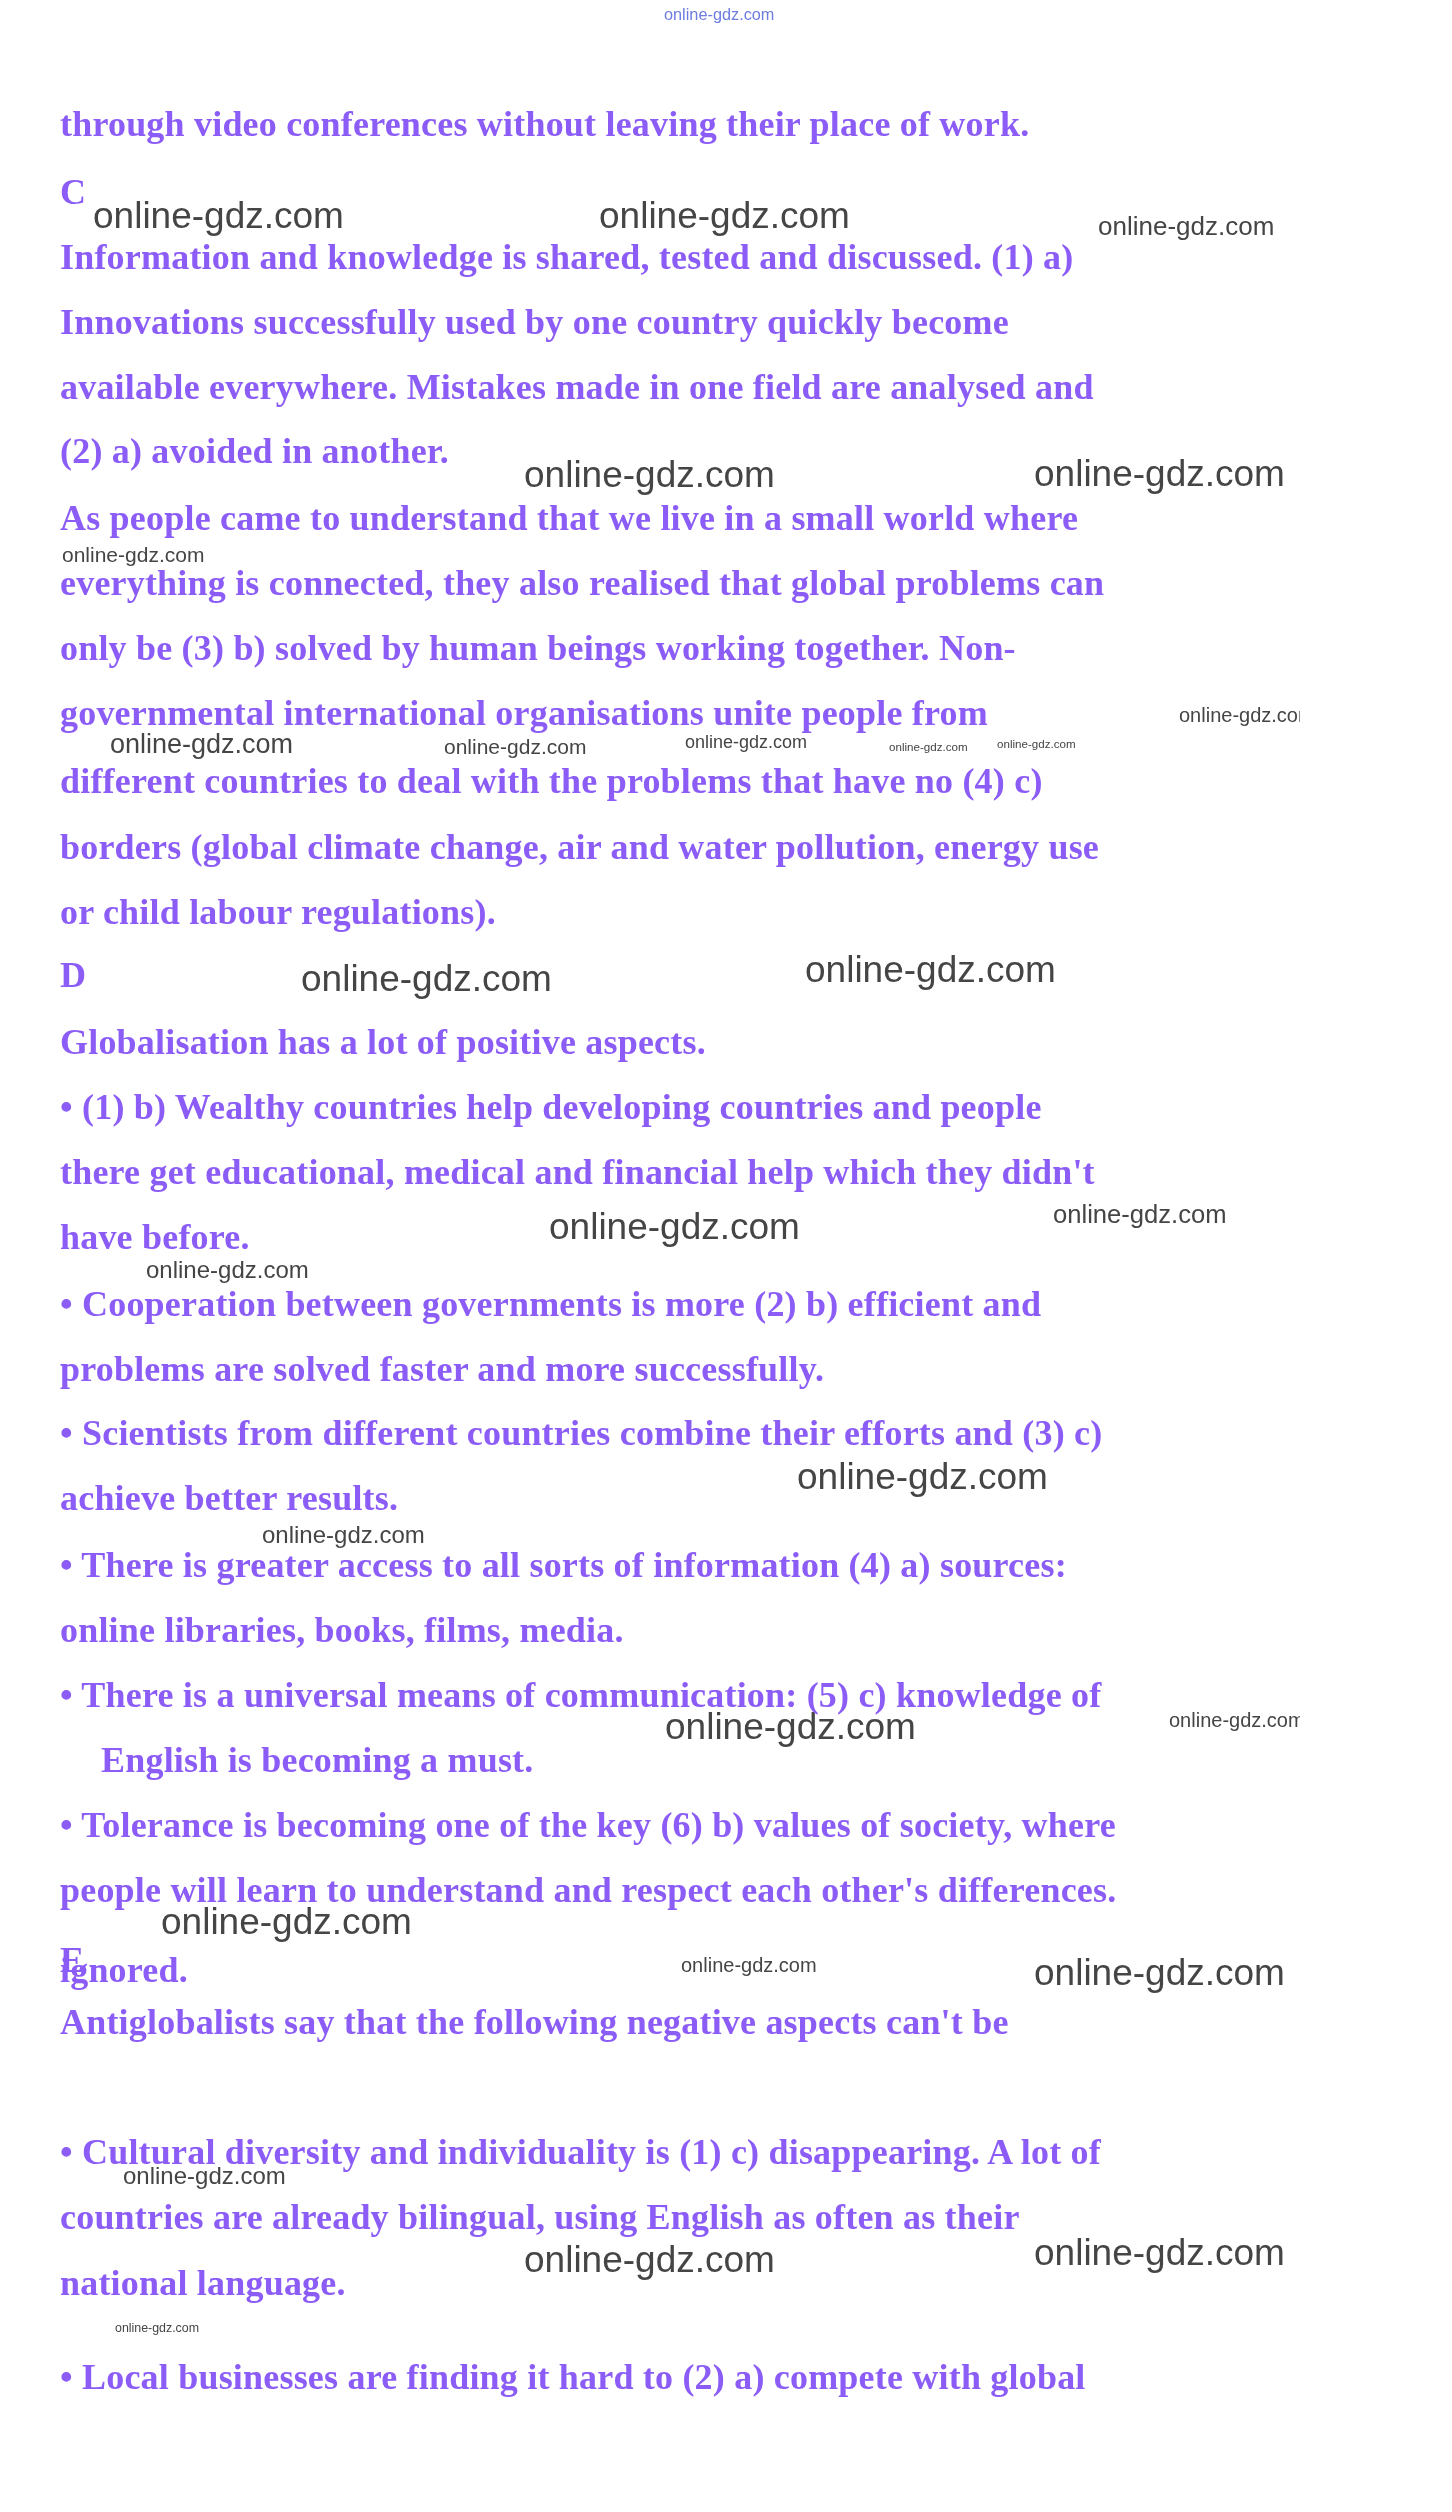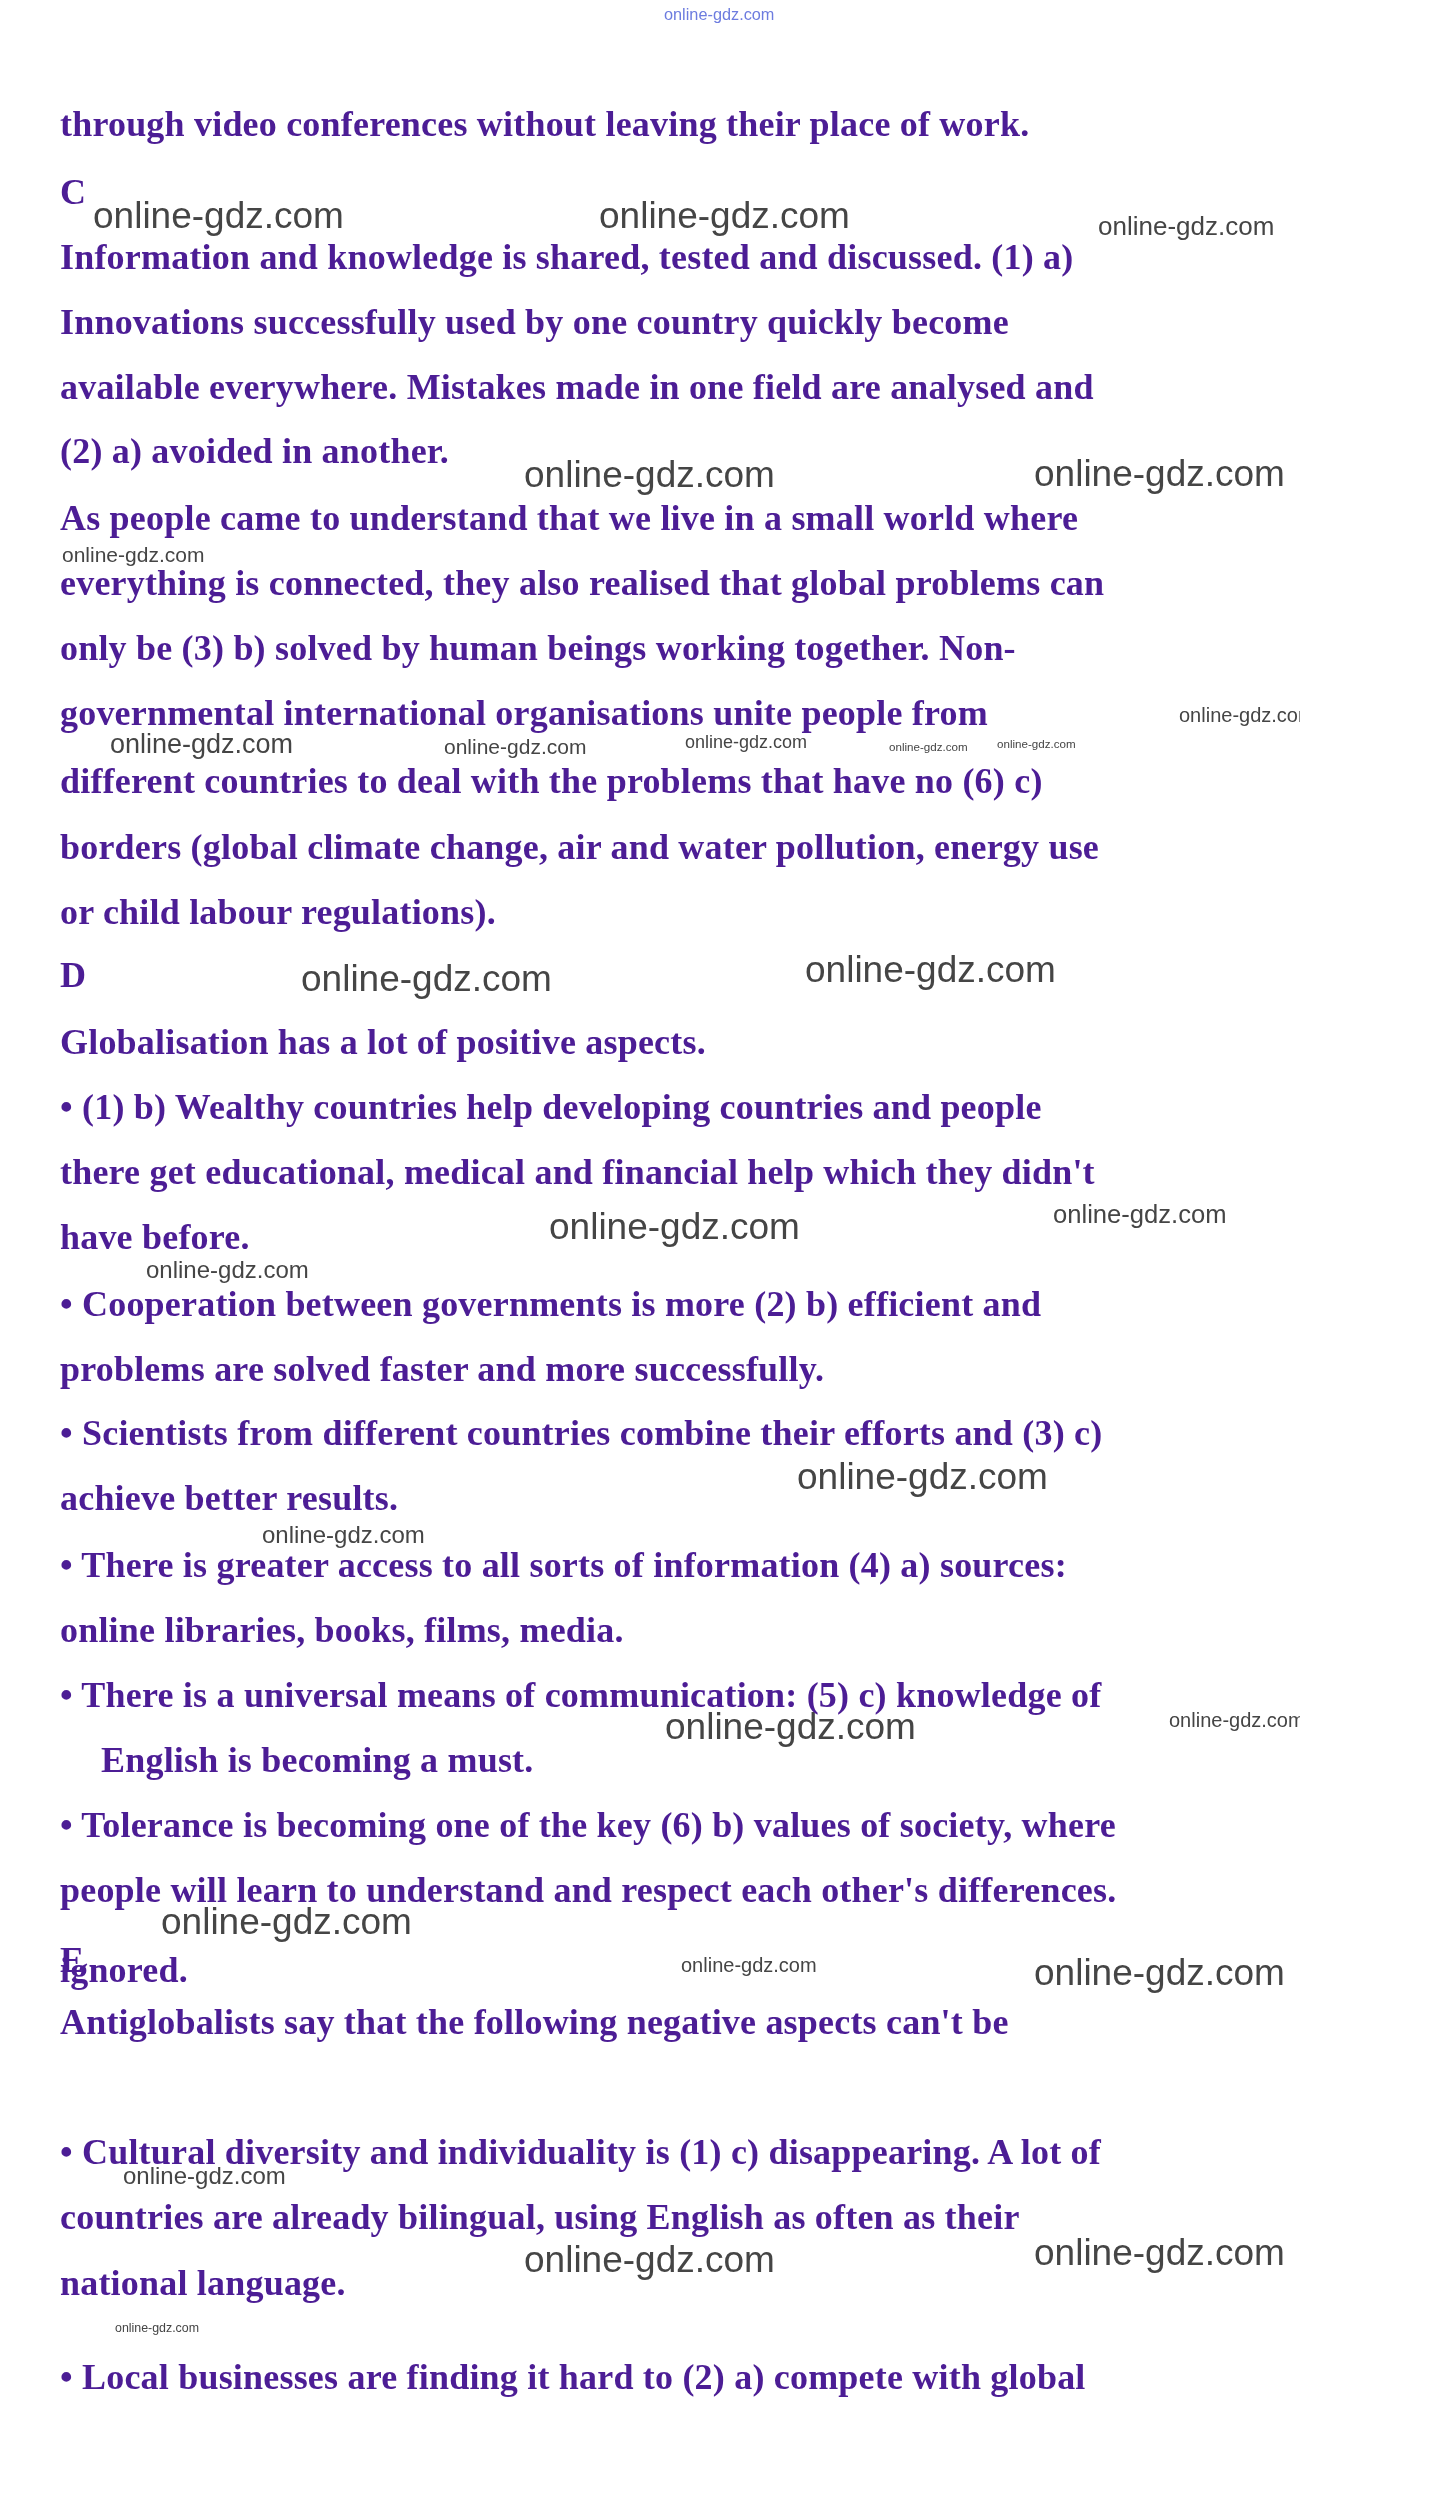--- a/index.html
+++ b/index.html
@@ -20,21 +20,21 @@
     inset: 0;
   }
   .text-line {
     position: absolute;
     left: 60px;
     right: 47px;
     font-family: "Liberation Serif", serif;
     font-weight: 700;
     font-size: 36px;
     line-height: 1.15;
-    color: #4c1d95;
+    color: #8b5cf6;
     white-space: nowrap;
     letter-spacing: 0.2px;
   }
   .watermark {
     position: absolute;
     font-family: "Liberation Sans", sans-serif;
     font-weight: 400;
     color: #454545;
     white-space: nowrap;
     letter-spacing: 0px;
@@ -79,21 +79,21 @@
       <div class="text-line" style="top: 104px;">through video conferences without leaving their place of work.</div>
       <div class="text-line" style="top: 172px;">C</div>
       <div class="text-line" style="top: 237px;">Information and knowledge is shared, tested and discussed. (1) a)</div>
       <div class="text-line" style="top: 302px;">Innovations successfully used by one country quickly become</div>
       <div class="text-line" style="top: 367px;">available everywhere. Mistakes made in one field are analysed and</div>
       <div class="text-line" style="top: 431px;">(2) a) avoided in another.</div>
       <div class="text-line" style="top: 498px;">As people came to understand that we live in a small world where</div>
       <div class="text-line" style="top: 563px;">everything is connected, they also realised that global problems can</div>
       <div class="text-line" style="top: 628px;">only be (3) b) solved by human beings working together. Non-</div>
       <div class="text-line" style="top: 693px;">governmental international organisations unite people from</div>
-      <div class="text-line" style="top: 761px;">different countries to deal with the problems that have no (6) c)</div>
+      <div class="text-line" style="top: 761px;">different countries to deal with the problems that have no (4) c)</div>
       <div class="text-line" style="top: 892px;">or child labour regulations).</div>
       <div class="text-line" style="top: 827px;">borders (global climate change, air and water pollution, energy use</div>
       <div class="text-line" style="top: 955px;">D</div>
       <div class="text-line" style="top: 1022px;">Globalisation has a lot of positive aspects.</div>
       <div class="text-line" style="top: 1087px;">• (1) b) Wealthy countries help developing countries and people</div>
       <div class="text-line" style="top: 1152px;">there get educational, medical and financial help which they didn't</div>
       <div class="text-line" style="top: 1217px;">have before.</div>
       <div class="text-line" style="top: 1284px;">• Cooperation between governments is more (2) b) efficient and</div>
       <div class="text-line" style="top: 1349px;">problems are solved faster and more successfully.</div>
       <div class="text-line" style="top: 1413px;">• Scientists from different countries combine their efforts and (3) c)</div>

